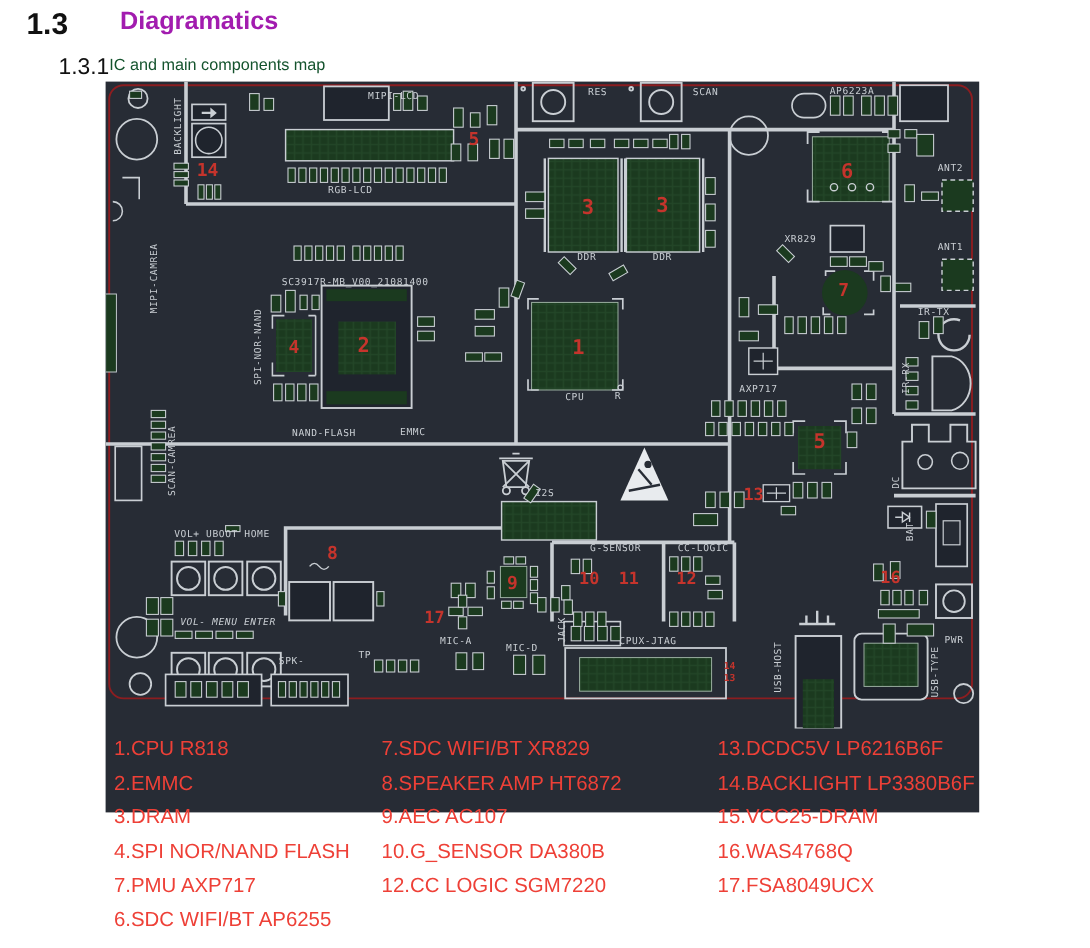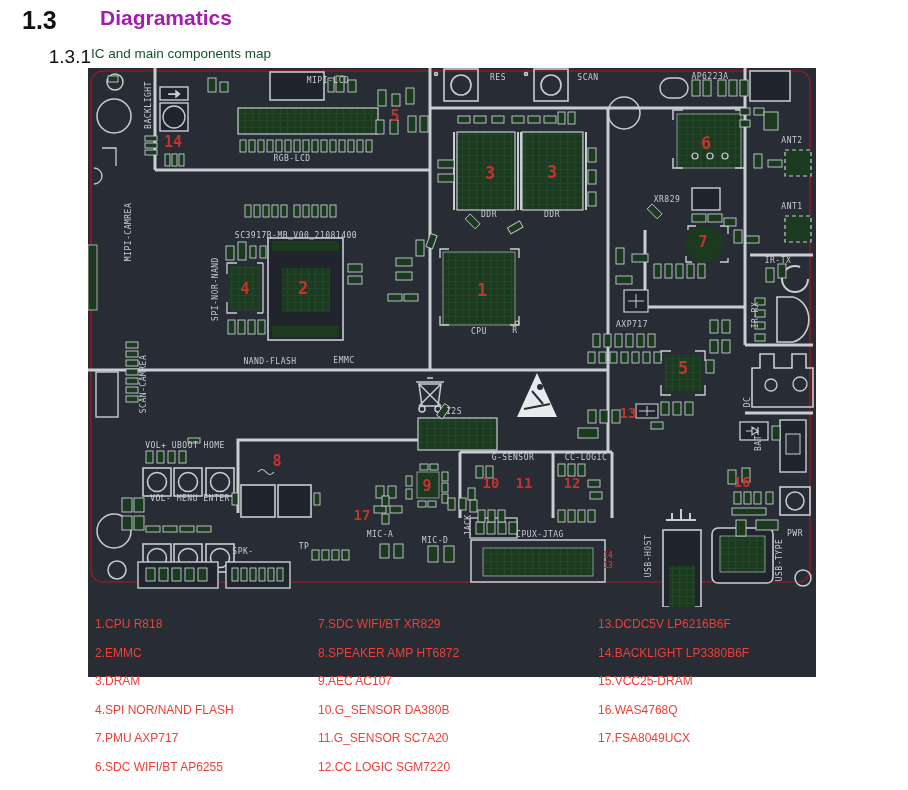--- a/index.html
+++ b/index.html
@@ -11,21 +11,21 @@
   .sub-num{font-size:19px;color:#111;width:69px;text-align:right;}
   .sub-title{font-size:13.5px;color:#14532d;}
   #pcb{position:absolute;left:88px;top:68px;width:728px;height:609px;background:#272c35;}
   #pcb svg{position:absolute;left:0;top:0;}
   .silk{position:absolute;transform:translate(-50%,-50%);font-family:"DejaVu Sans Mono",monospace;
         color:#c9ced3;font-size:8px;letter-spacing:0.5px;white-space:nowrap;z-index:3;}
   .silk.vert{writing-mode:vertical-rl;transform:translate(-50%,-50%) rotate(180deg);}
   .cnum{position:absolute;transform:translate(-50%,-50%);font-family:"DejaVu Sans Mono",monospace;
         color:#c5342c;z-index:4;font-weight:bold;}
   .legend-col{position:absolute;top:610px;display:flex;flex-direction:column;}
-  .legend-col .li{font-size:12px;line-height:28.5px;color:#ee4037;white-space:nowrap;}
+  .legend-col .li{font-size:17px;line-height:28.5px;color:#ee4037;white-space:nowrap;}
   #legend-col-0{left:95px;} #legend-col-1{left:318px;} #legend-col-2{left:598px;}
 </style>
 </head>
 <body>
 
 <div class="hdr-row">
   <span class="hdr-num">1.3</span>
   <span class="hdr-title">Diagramatics</span>
 </div>
 <div class="sub-row">
@@ -472,21 +472,21 @@
       <span class="silk" style="left: 427px; top: 262px;">R</span>
       <span class="silk" style="left: 544px; top: 256px;">AXP717</span>
       <span class="silk" style="left: 401px; top: 146px;">DDR</span>
       <span class="silk" style="left: 464px; top: 146px;">DDR</span>
       <span class="silk" style="left: 690px; top: 192px;">IR-TX</span>
       <span class="silk vert" style="left: 667px; top: 247px;">IR-RX</span>
       <span class="silk vert" style="left: 40px; top: 164px;">MIPI-CAMREA</span>
       <span class="silk vert" style="left: 55px; top: 316px;">SCAN-CAMREA</span>
       <span class="silk vert" style="left: 60px; top: 37px;">BACKLIGHT</span>
       <span class="silk" style="left: 97px; top: 377px;">VOL+ UBOOT HOME</span>
-      <span class="silk" style="left: 102px; top: 430px;">VOL- MENU ENTER</span>
+      <span class="silk" style="left: 102px; top: 450px; font-style: italic;">VOL- MENU ENTER</span>
       <span class="silk" style="left: 155px; top: 483px;">SPK-</span>
       <span class="silk" style="left: 216px; top: 478px;">TP</span>
       <span class="silk" style="left: 292px; top: 466px;">MIC-A</span>
       <span class="silk" style="left: 347px; top: 472px;">MIC-D</span>
       <span class="silk vert" style="left: 380px; top: 457px;">JACK</span>
       <span class="silk" style="left: 425px; top: 389px;">G-SENSOR</span>
       <span class="silk" style="left: 498px; top: 389px;">CC-LOGIC</span>
       <span class="silk" style="left: 452px; top: 466px; text-align: center;">CPUX-JTAG</span>
       <span class="silk" style="left: 366px; top: 343px;">I2S</span>
       <span class="silk vert" style="left: 560px; top: 488px;">USB-HOST</span>
@@ -524,21 +524,20 @@
       <div class="li">3.DRAM</div>
       <div class="li">4.SPI NOR/NAND FLASH</div>
       <div class="li">7.PMU AXP717</div>
       <div class="li">6.SDC WIFI/BT AP6255</div>
     </div>
     <div class="legend-col" id="legend-col-1">
       <div class="li">7.SDC WIFI/BT XR829</div>
       <div class="li">8.SPEAKER AMP HT6872</div>
       <div class="li">9.AEC AC107</div>
       <div class="li">10.G_SENSOR DA380B</div>
-      <div class="li">11.G_SENSOR SC7A20</div>
       <div class="li">12.CC LOGIC SGM7220</div>
     </div>
     <div class="legend-col" id="legend-col-2">
       <div class="li">13.DCDC5V LP6216B6F</div>
       <div class="li">14.BACKLIGHT LP3380B6F</div>
       <div class="li">15.VCC25-DRAM</div>
       <div class="li">16.WAS4768Q</div>
       <div class="li">17.FSA8049UCX</div>
     </div>
   </div>

